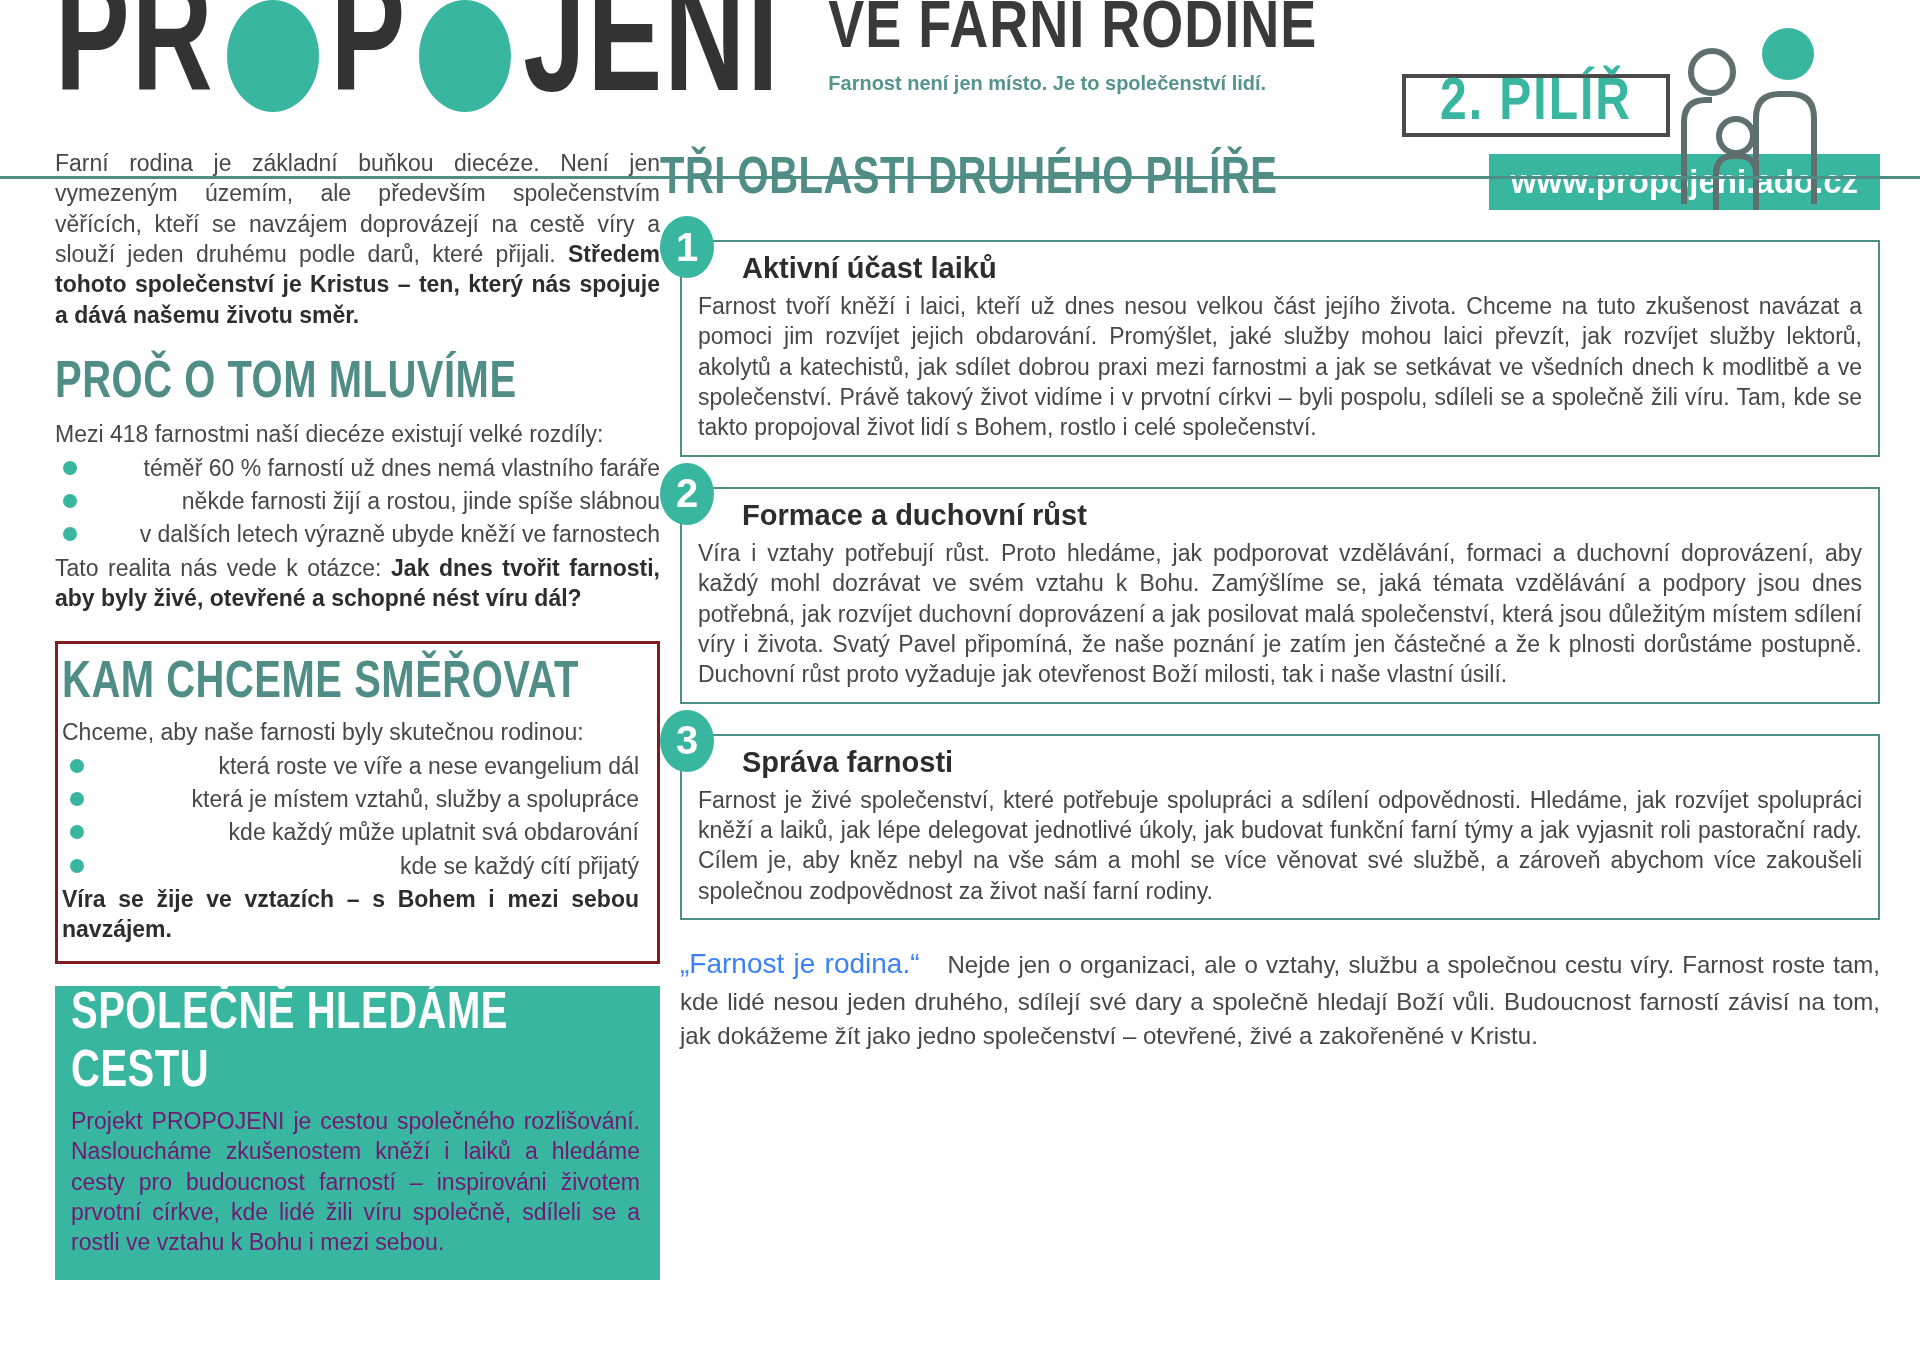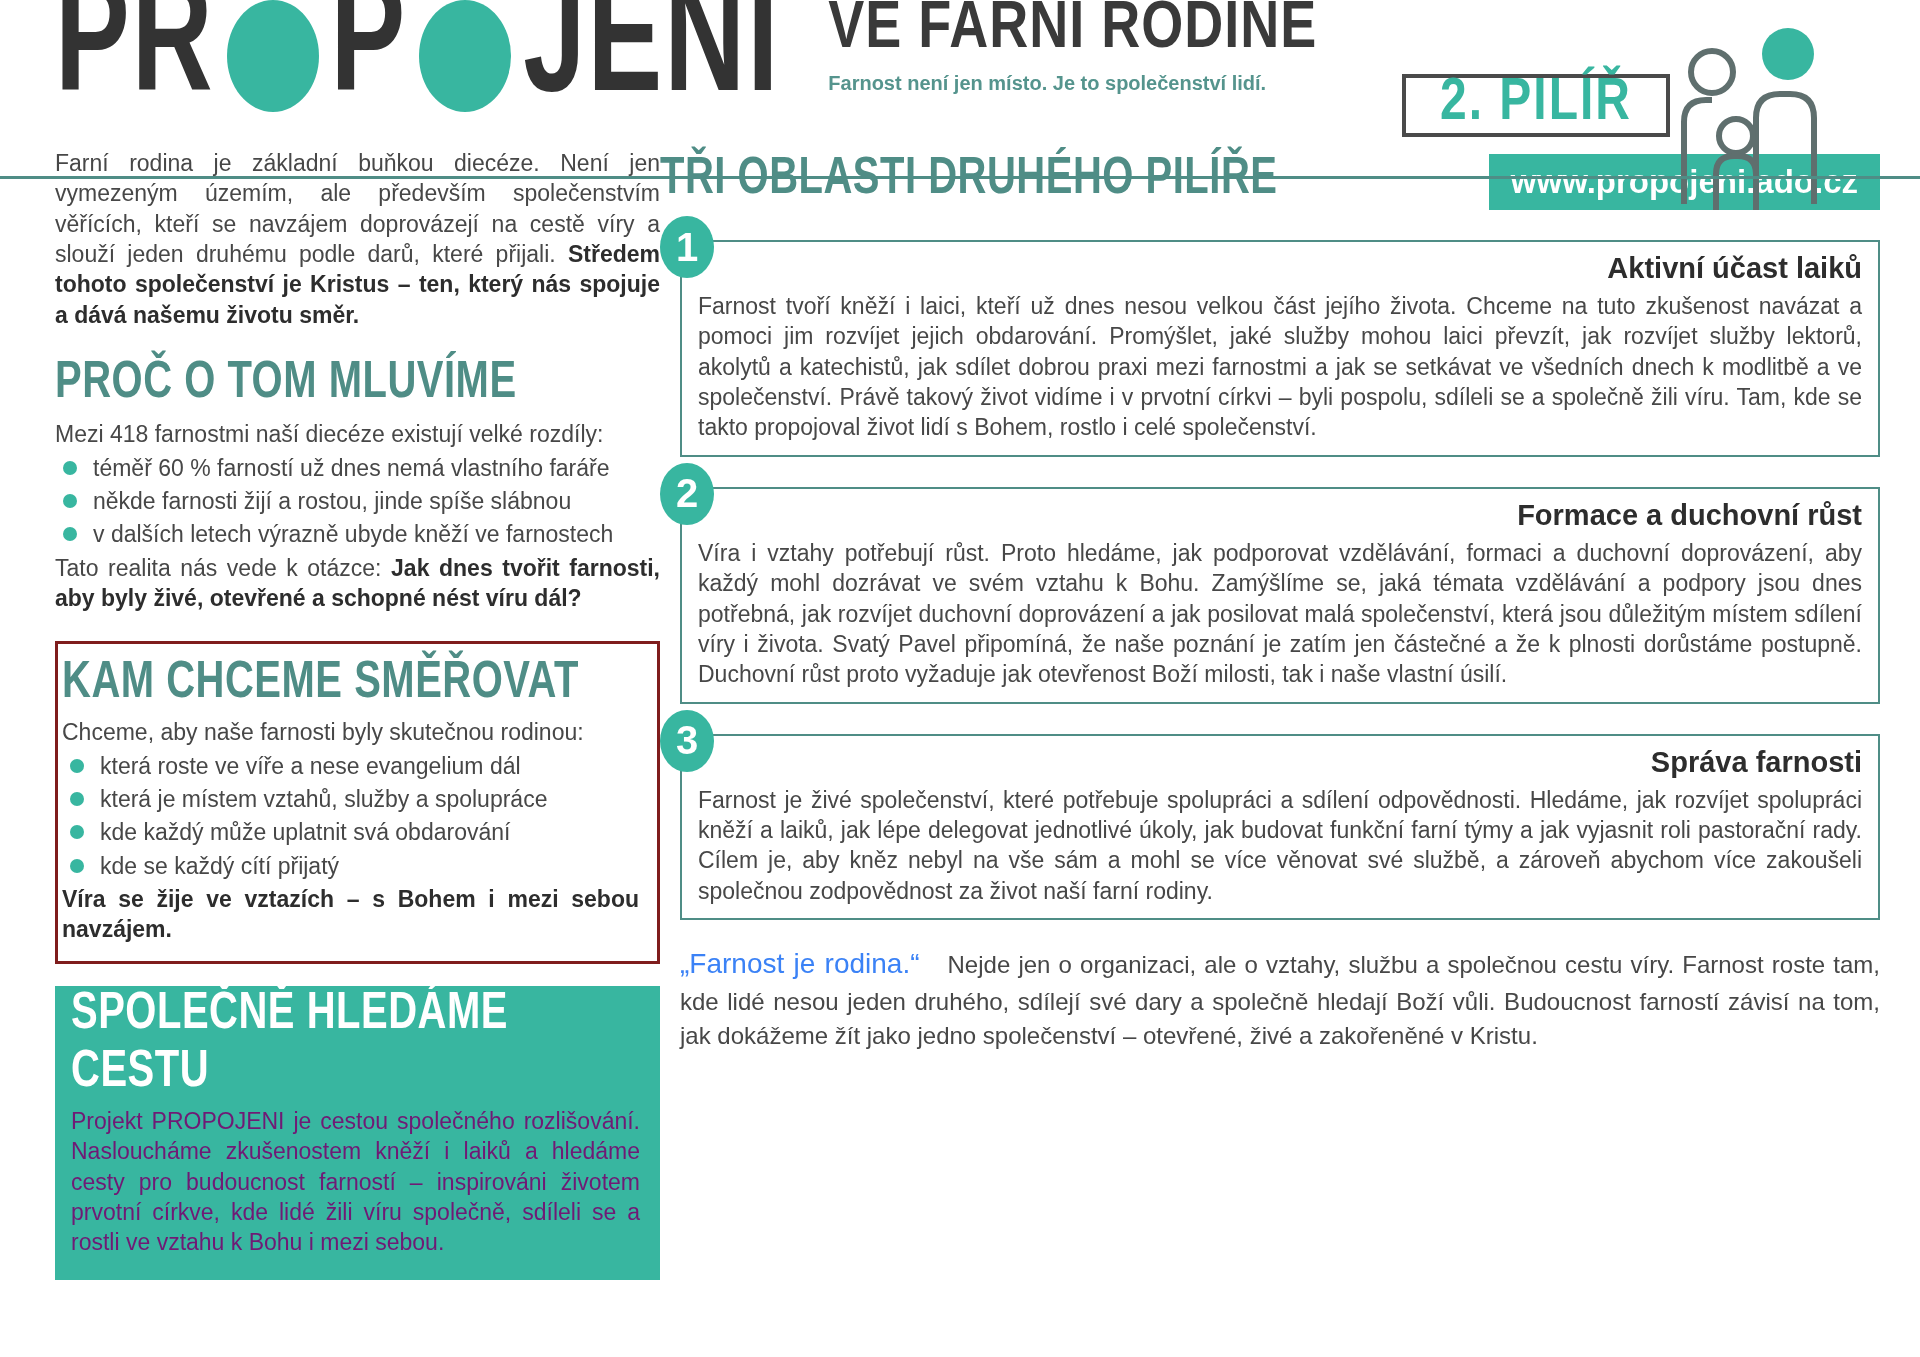--- a/index.html
+++ b/index.html
@@ -90,21 +90,21 @@
   .sec-heading {
     display: inline-block;
     font-size: 40px; font-weight: bold; color: #4f8d86;
     letter-spacing: 0.5px;
     transform: scaleY(1.3);
     transform-origin: left bottom;
   }
   .heading-row-space { margin-top: 34px; margin-bottom: 10px; }
 
   .bullets { margin: 2px 0; }
-  .bullet { display: flex; align-items: flex-start; margin: 3px 0; }
+  .bullet { display: flex; align-items: flex-start; margin: 3px 0; justify-content: space-between; }
   .bullet .dot {
     flex: none;
     width: 14px; height: 14px; border-radius: 50%;
     background: #38b6a0;
     margin: 8px 16px 0 8px;
   }
   .bullet .btext { font-size: 23px; line-height: 1.32; color: #474747; }
 
   .kam-box {
     border: 3px solid #7f1d1d;
@@ -143,21 +143,20 @@
   .num-badge {
     position: absolute; left: -22px; top: -26px;
     width: 54px; height: 62px;
     background: #38b6a0; border-radius: 50%;
     color: #ffffff; font-size: 40px; font-weight: bold;
     display: flex; align-items: center; justify-content: center;
   }
   .pillar-title {
     font-size: 29px; font-weight: bold; color: #2d2d2d;
     margin: 2px 0 6px 44px;
-    text-align: right;
   }
   .closing { margin-top: 24px; padding-left: 20px; }
   .closing .lead {
     color: #3b82f6; font-size: 28px; font-weight: normal;
     margin-right: 28px;
   }
   .closing .ctext { font-size: 24px; color: #474747; }
   .closing p { text-align: justify; line-height: 1.45; }
 </style>
 </head>

